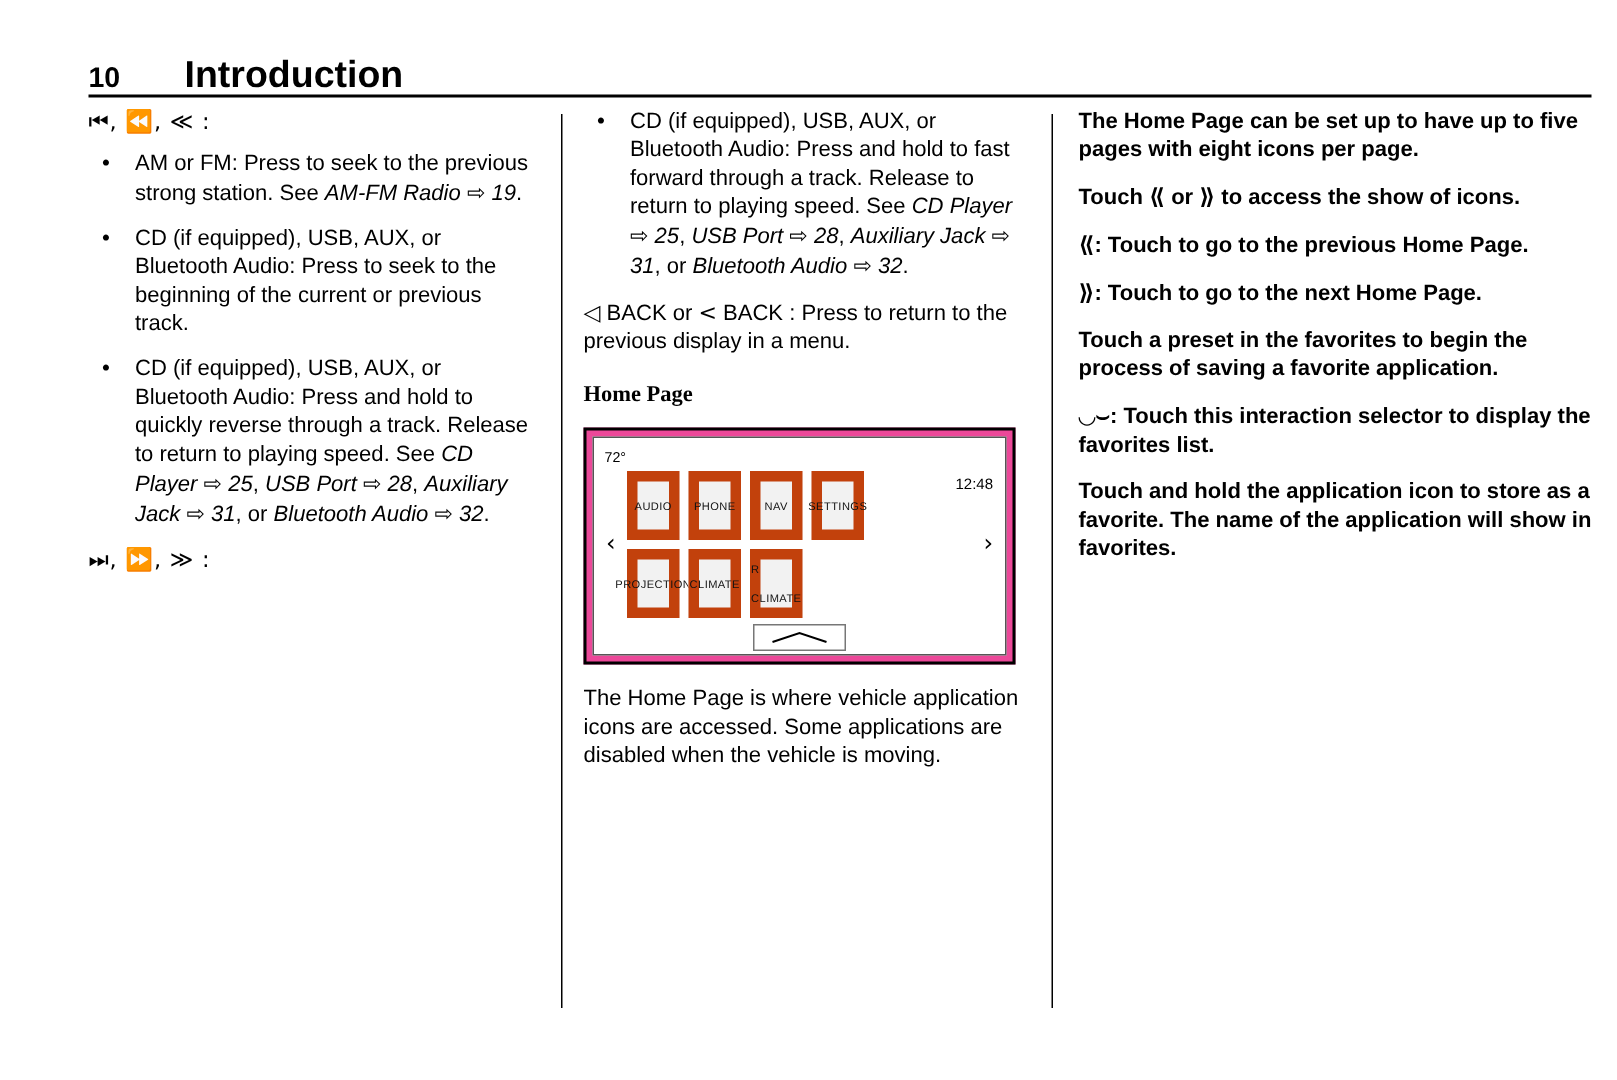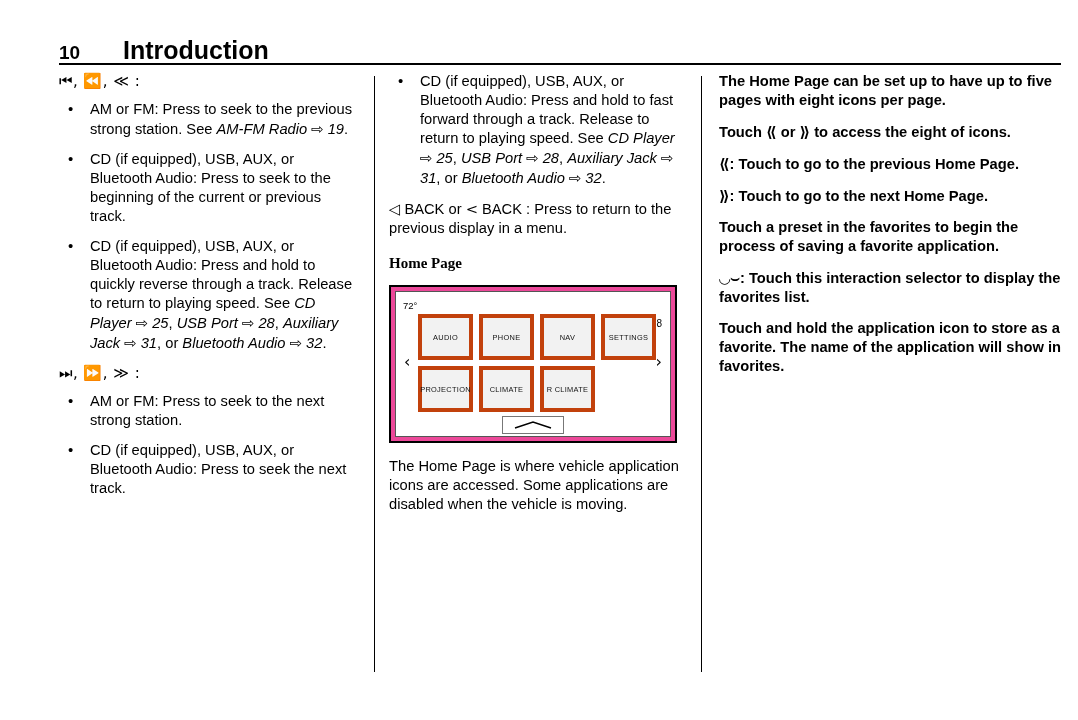--- a/index.html
+++ b/index.html
@@ -155,23 +155,23 @@
     left: 22px;
     top: 22px;
     width: 238px;
   }
   .scr-row {
     display: flex;
     gap: 6px;
     margin-bottom: 6px;
   }
   .scr-btn {
-    width: 55px;
+    width: 35px;
     height: 46px;
-    border: 4px solid #c2410c;
+    border: 7px solid #c2410c;
     background: #f2f2f2;
     display: flex;
     align-items: center;
     justify-content: center;
     font-size: 7.4px;
     letter-spacing: 0.3px;
     color: #111;
     box-sizing: border-box;
   }
   .scr-left-arrow {
@@ -237,28 +237,20 @@
         <li>
           CD (if equipped), USB, AUX, or Bluetooth Audio: Press to seek to the beginning of the current or previous track.
         </li>
         <li>
           CD (if equipped), USB, AUX, or Bluetooth Audio: Press and hold to quickly reverse through a track. Release to return to playing speed. See <i>CD Player</i> <i class="glyph">⇨</i> <i>25</i>, <i>USB Port</i> <i class="glyph">⇨</i> <i>28</i>, <i>Auxiliary Jack</i> <i class="glyph">⇨</i> <i>31</i>, or <i>Bluetooth Audio</i> <i class="glyph">⇨</i> <i>32</i>.
         </li>
       </ul>
 
       <p class="symline glyph">⏭, ⏩, ≫ :</p>
 
-      <ul>
-        <li>
-          AM or FM: Press to seek to the next strong station.
-        </li>
-        <li>
-          CD (if equipped), USB, AUX, or Bluetooth Audio: Press to seek the next track.
-        </li>
-      </ul>
     </div>
 
     <div class="col col2">
 
       <ul>
         <li>
           CD (if equipped), USB, AUX, or Bluetooth Audio: Press and hold to fast forward through a track. Release to return to playing speed. See <i>CD Player</i> <i class="glyph">⇨</i> <i>25</i>, <i>USB Port</i> <i class="glyph">⇨</i> <i>28</i>, <i>Auxiliary Jack</i> <i class="glyph">⇨</i> <i>31</i>, or <i>Bluetooth Audio</i> <i class="glyph">⇨</i> <i>32</i>.
         </li>
       </ul>
 
@@ -311,21 +303,21 @@
 
     <div class="col col3">
 
       <p>The Home Page can be set up to have up to five pages with eight icons per page.</p>
 
       <p>
         <span>Touch</span>
         <span class="glyph">⟪</span>
         <span>or</span>
         <span class="glyph">⟫</span>
-        <span>to access the eight of icons.</span>
+        <span>to access the show of icons.</span>
       </p>
 
       <p>
         <span class="glyph">⟪</span><span>: Touch to go to the previous Home Page.</span>
       </p>
 
       <p>
         <span class="glyph">⟫</span><span>: Touch to go to the next Home Page.</span>
       </p>
 

